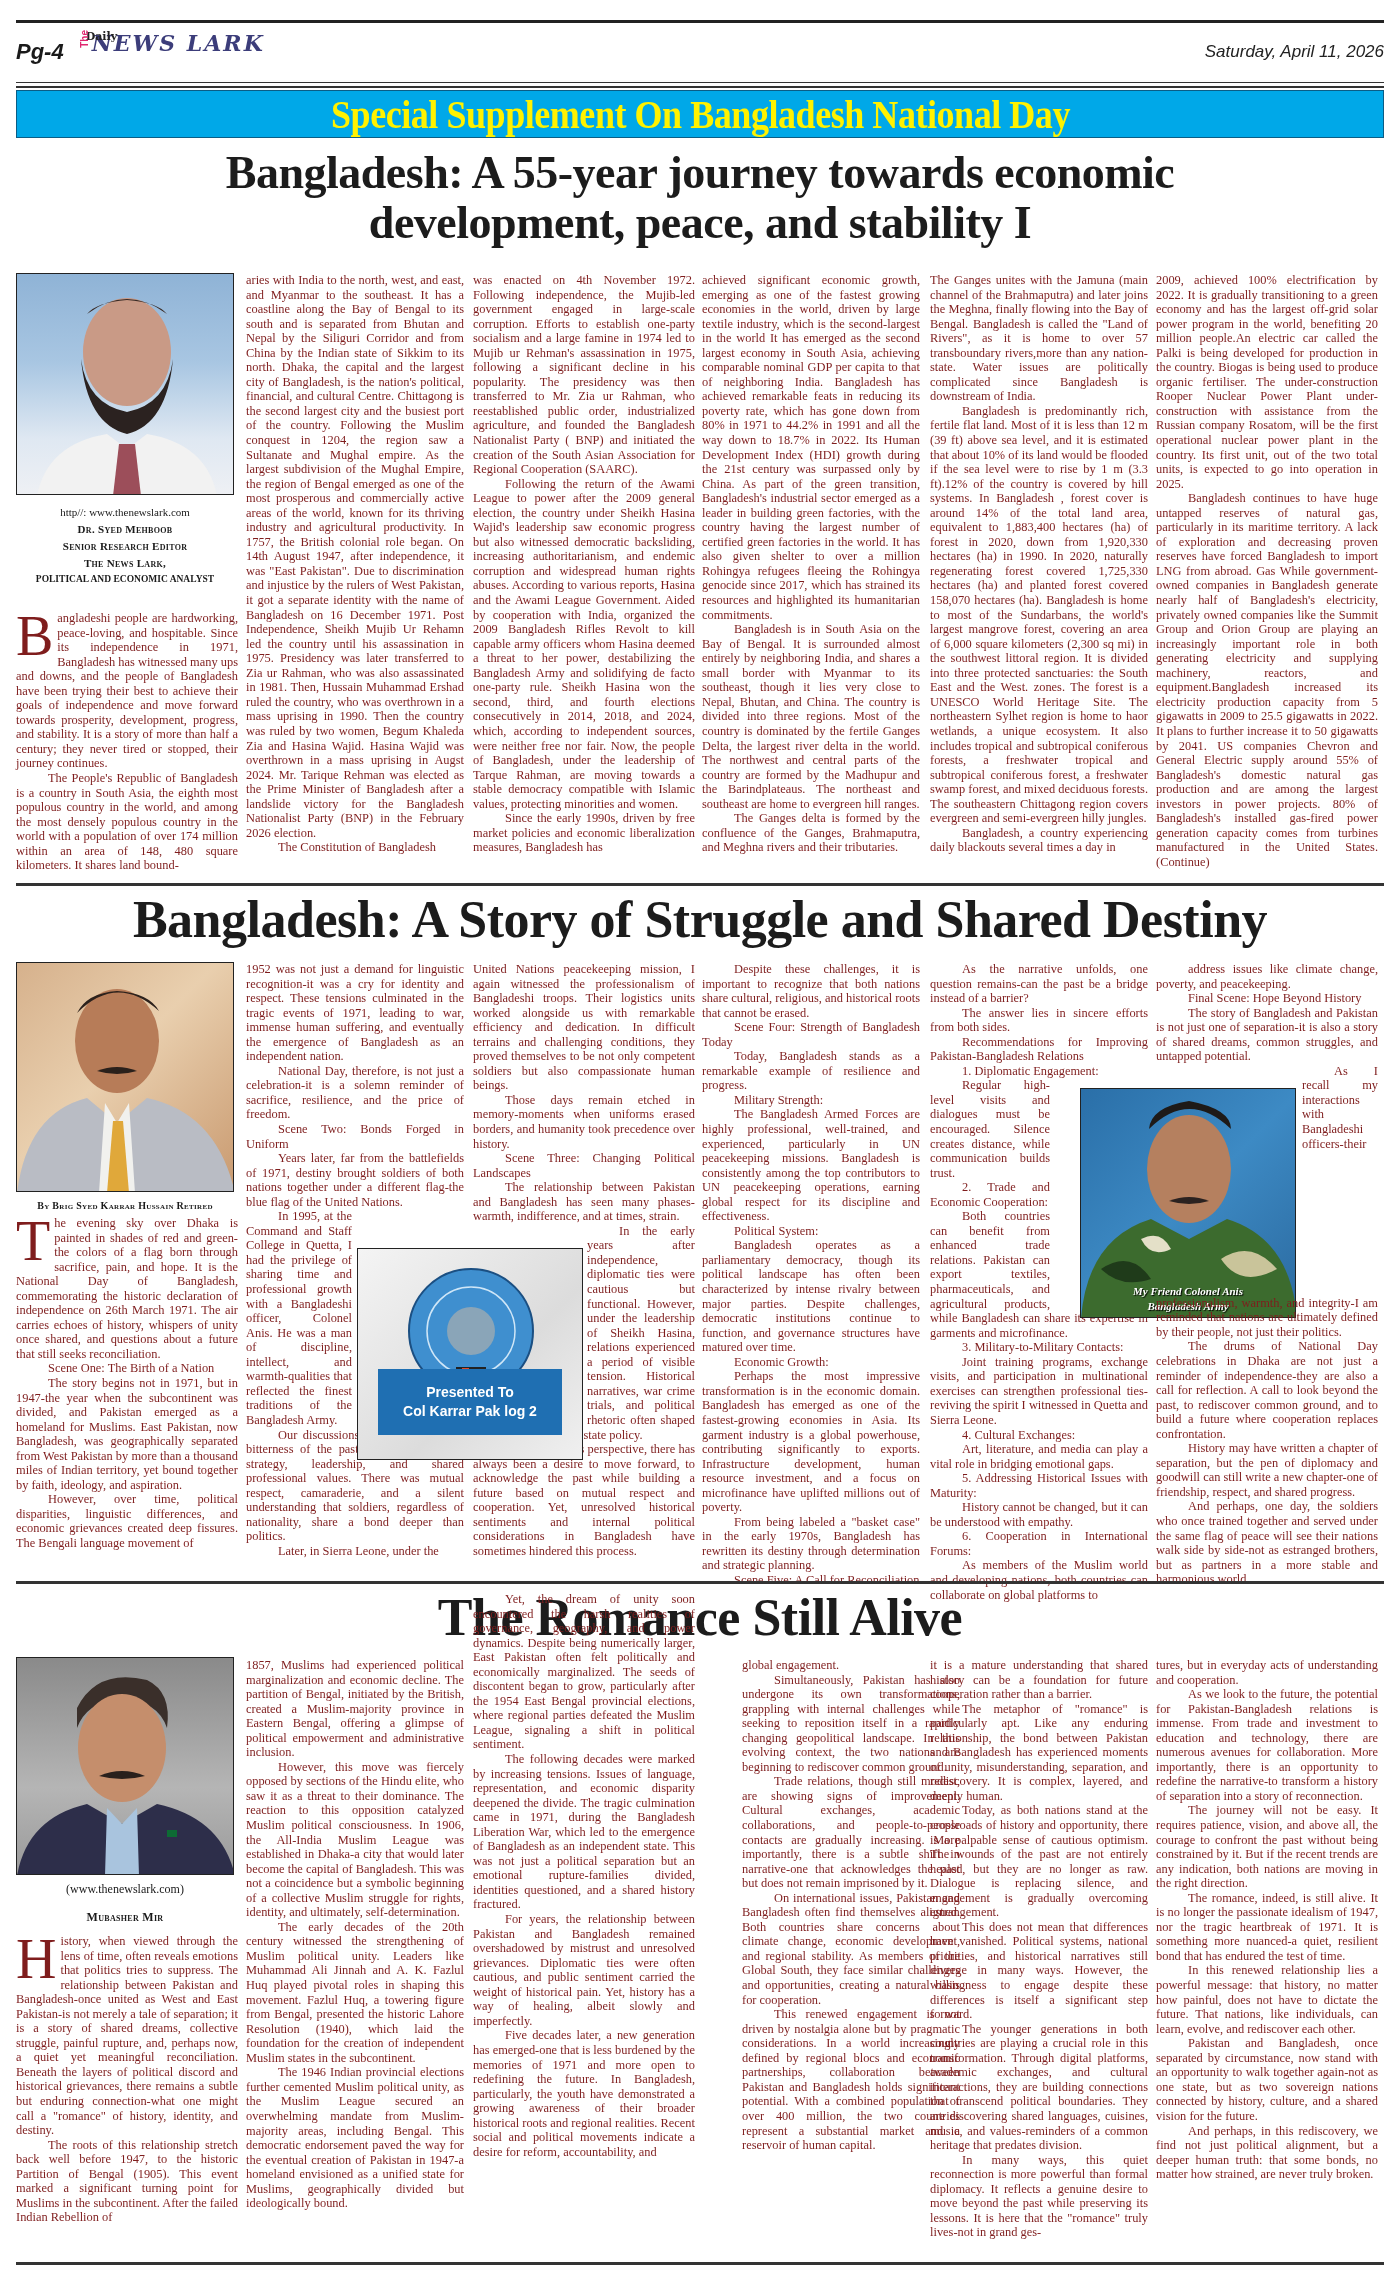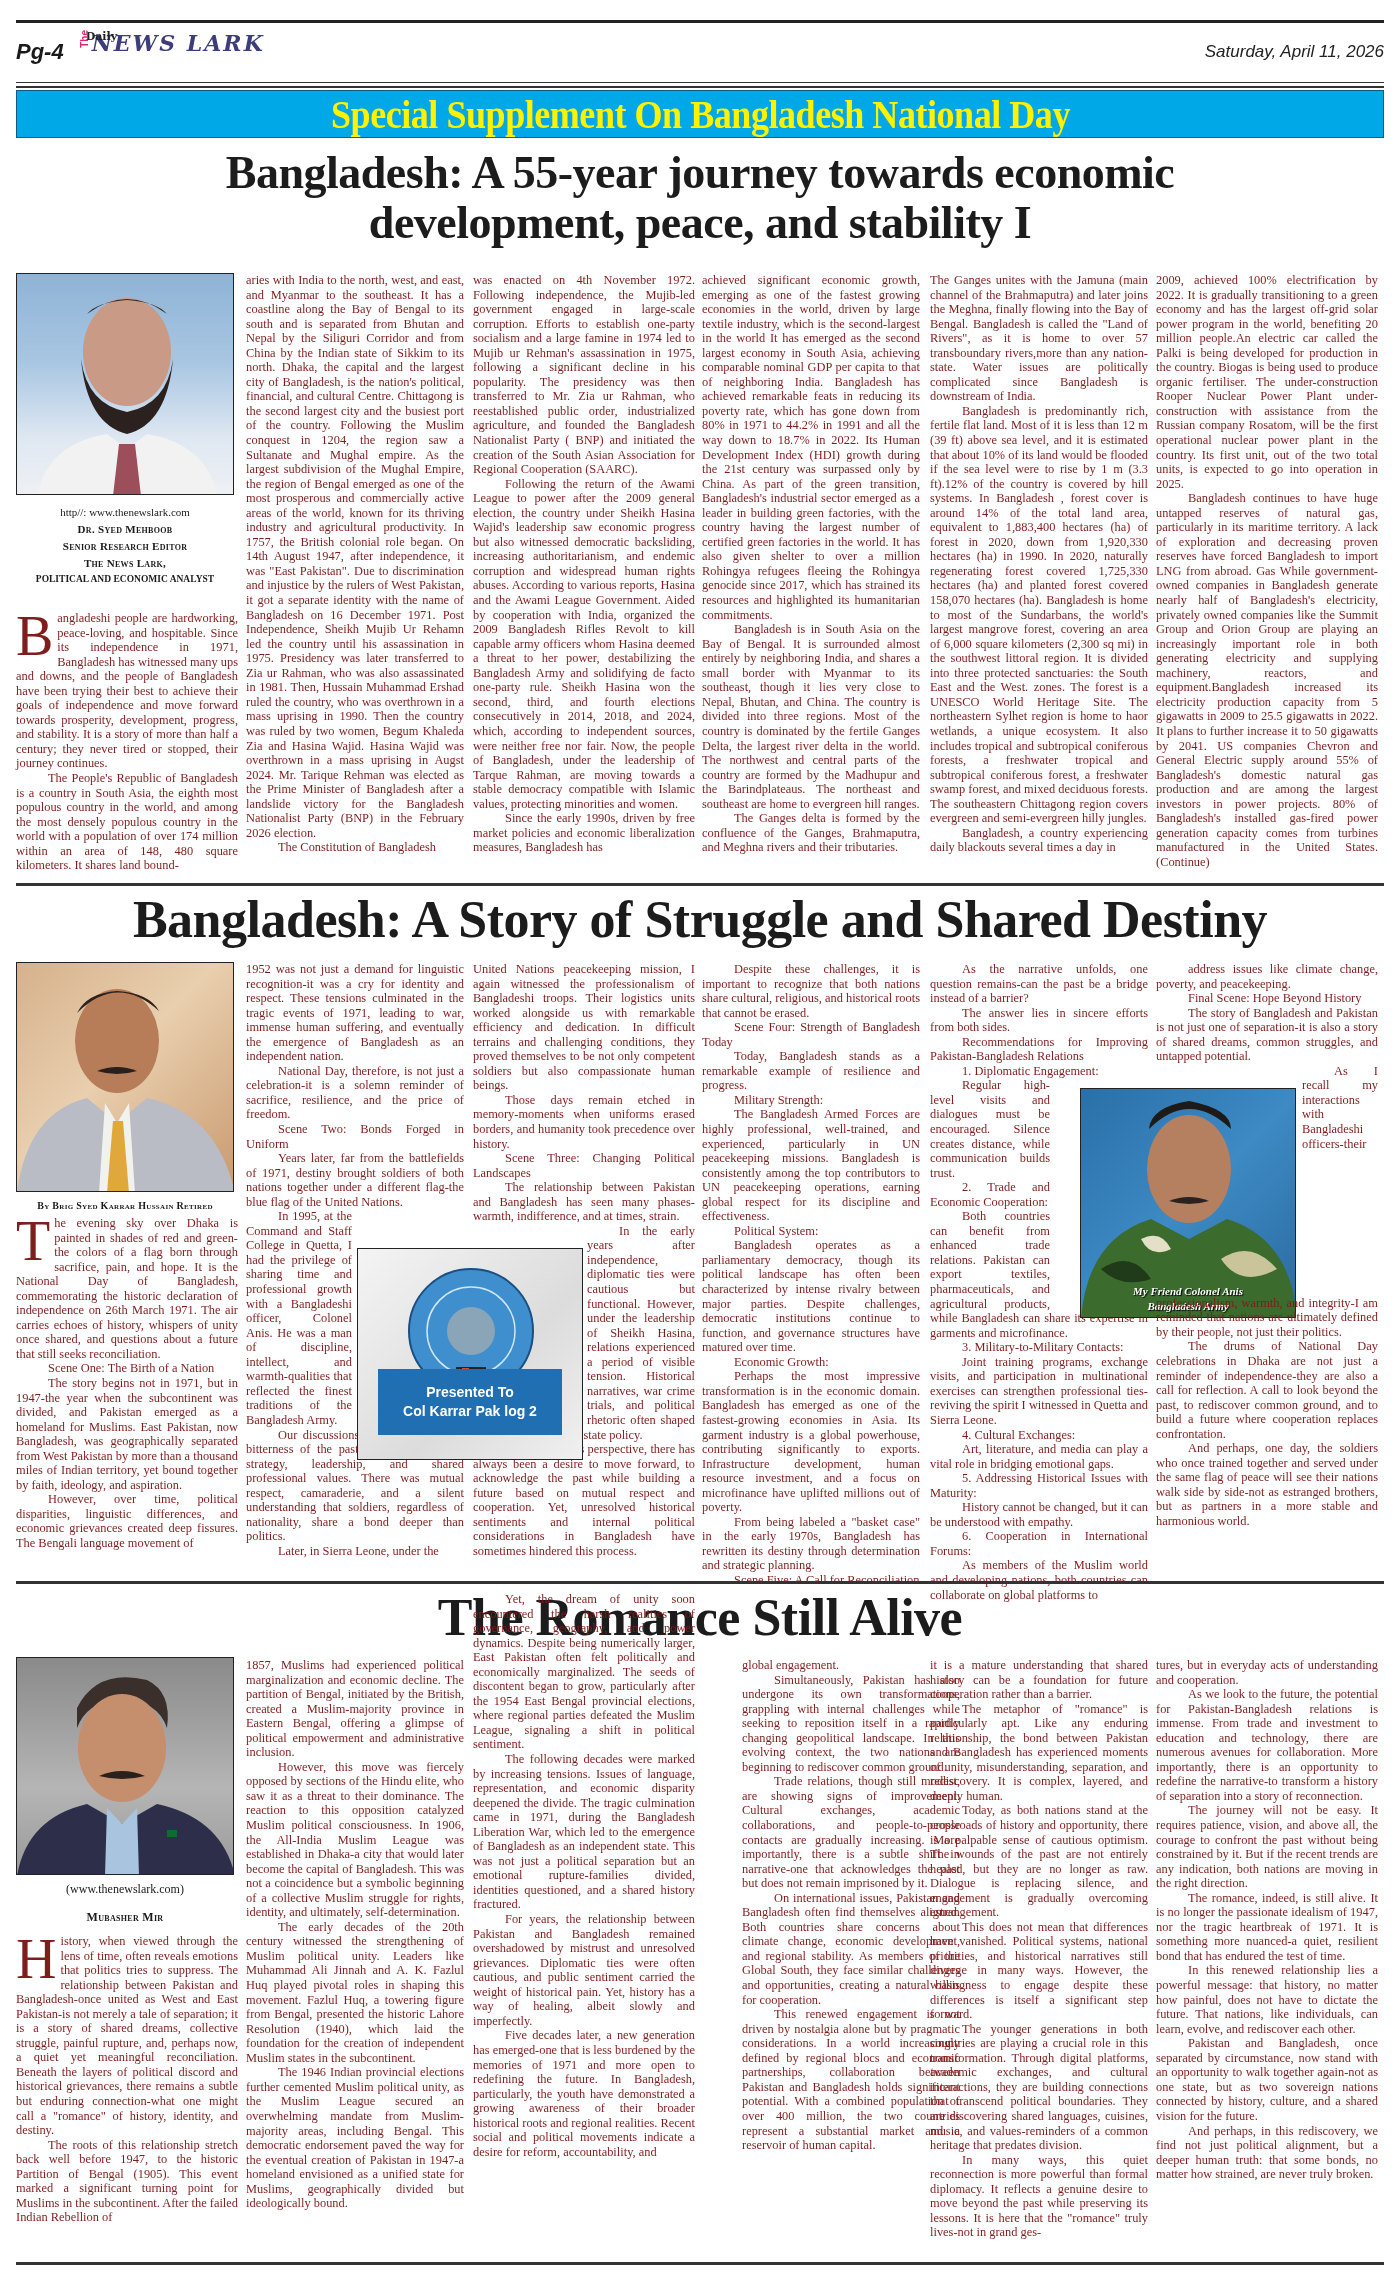--- a/index.html
+++ b/index.html
@@ -217,20 +217,21 @@
   </div>
 </div>
 
 <div class="col" style="left:1156px; top:962px; width:222px;">
   <p>address issues like climate change, poverty, and peacekeeping.</p>
   <p>Final Scene: Hope Beyond History</p>
   <p>The story of Bangladesh and Pakistan is not just one of separation-it is also a story of shared dreams, common struggles, and untapped potential.</p>
   <div style="float:left; width:142px; height:232px; margin-right:4px;"></div>
   <p>As I recall my interactions with Bangladeshi officers-their professionalism, warmth, and integrity-I am reminded that nations are ultimately defined by their people, not just their politics.</p>
   <p>The drums of National Day celebrations in Dhaka are not just a reminder of independence-they are also a call for reflection. A call to look beyond the past, to rediscover common ground, and to build a future where cooperation replaces confrontation.</p>
+  <p>History may have written a chapter of separation, but the pen of diplomacy and goodwill can still write a new chapter-one of friendship, respect, and shared progress.</p>
   <p>And perhaps, one day, the soldiers who once trained together and served under the same flag of peace will see their nations walk side by side-not as estranged brothers, but as partners in a more stable and harmonious world.</p>
 </div>
 
 <div class="section-rule" style="top:1581px;"></div>
 
 <div class="headline hl3">The Romance Still Alive</div>
 
 <div class="photo" style="left:16px; top:1657px; width:218px; height:218px; background: linear-gradient(180deg,#8a8a8a,#b5b5b5 60%,#9a9a9a);">
   <svg width="218" height="218" viewBox="0 0 218 218">
     <path d="M60 50 Q80 10 130 22 Q155 34 150 70 Q140 40 100 42 Q70 44 60 70Z" fill="#3a2f2a"></path>

